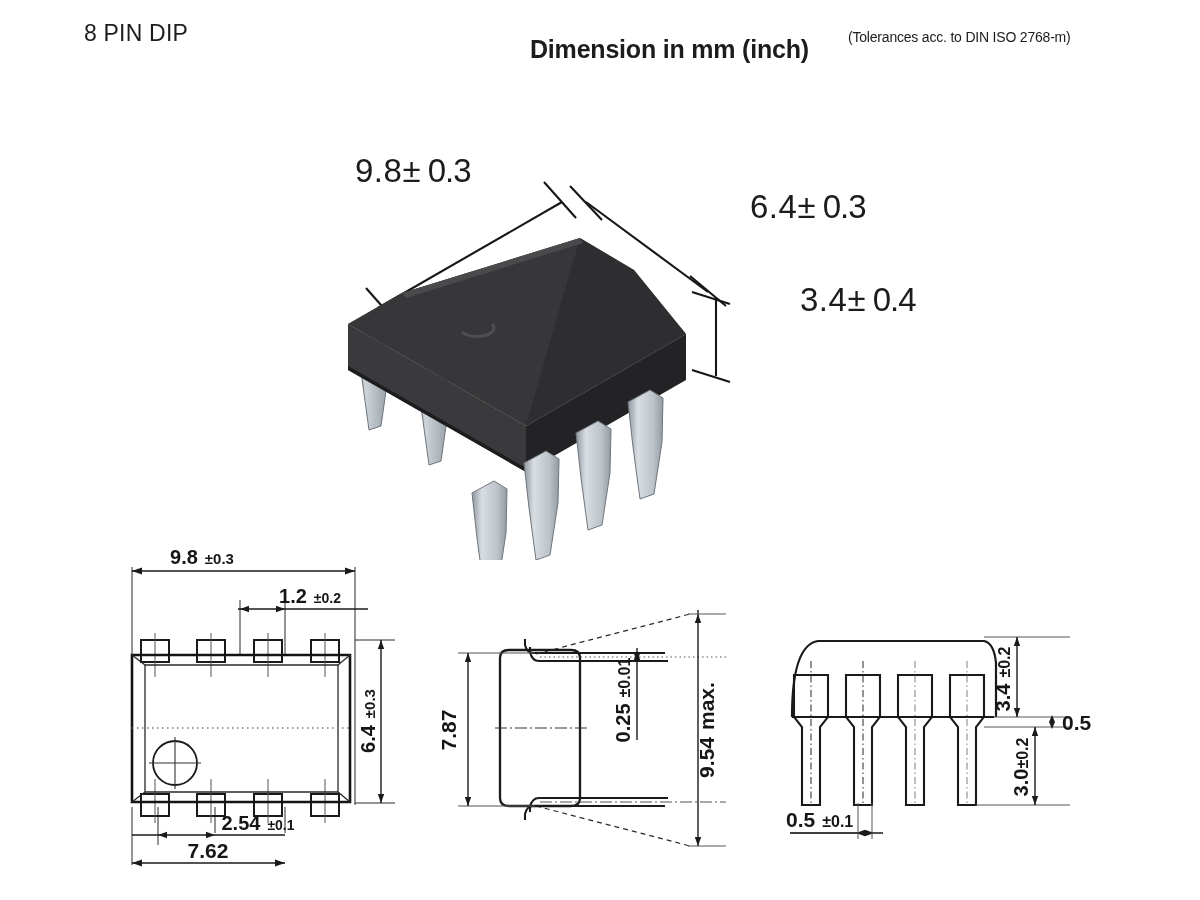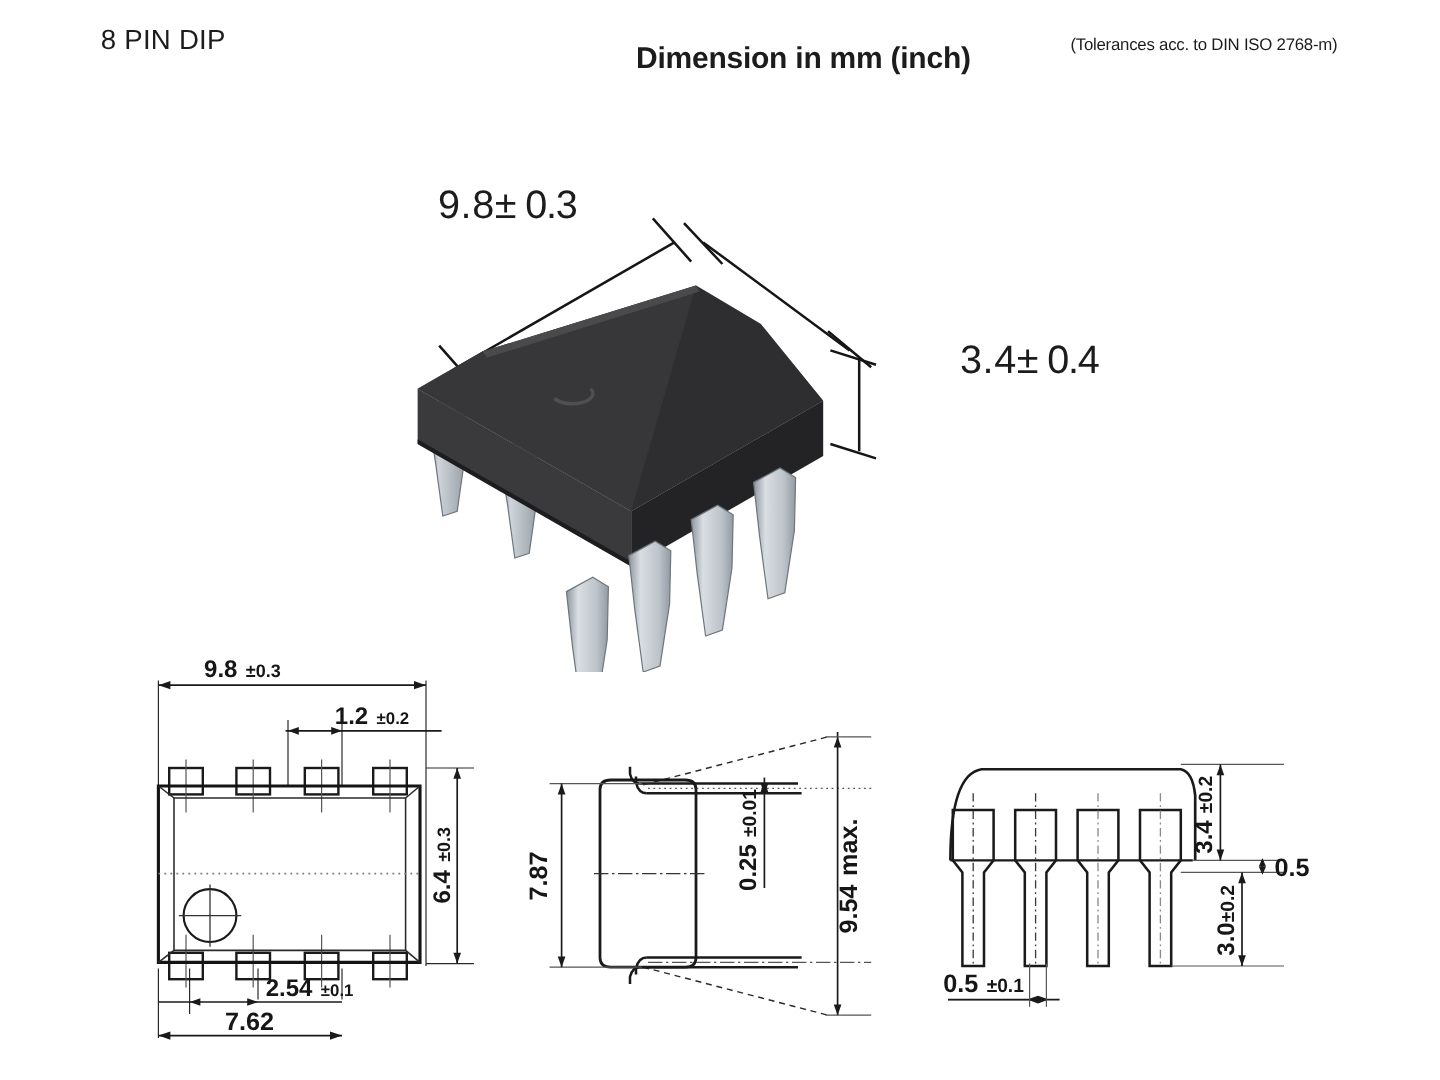--- a/index.html
+++ b/index.html
@@ -37,47 +37,49 @@
     top: 35px;
     font-size: 25px;
     font-weight: 700;
     letter-spacing: -0.2px;
   }
   #title-tol {
     left: 848px;
     top: 29px;
     font-size: 14px;
     letter-spacing: -0.2px;
-    margin-left: 44px;
   }
   .iso-dim {
     position: absolute;
     white-space: nowrap;
     font-size: 33px;
     color: #1c1c1c;
     letter-spacing: 0.5px;
   }
   .iso-dim .tol { letter-spacing: -1px; }
-  #iso-len  { left: 355px; top: 152px; margin-left: 10px; }
+  #iso-len  { left: 355px; top: 152px; }
   #iso-wid  { left: 750px; top: 188px; }
   #iso-hgt  { left: 800px; top: 281px; }
   svg { display: block; }
   .sv { position: absolute; }
 </style>
 </head>
 <body>
 
 <div id="sheet">
 
   <div class="hdr" id="title-left">8 PIN DIP</div>
   <div class="hdr" id="title-center">Dimension in mm (inch)</div>
   <div class="hdr" id="title-tol">(Tolerances acc. to DIN ISO 2768-m)</div>
 
   <div class="iso-dim" id="iso-len">
     <span>9.8</span><span class="tol">± 0.3</span>
+  </div>
+  <div class="iso-dim" id="iso-wid">
+    <span>6.4</span><span class="tol">± 0.3</span>
   </div>
   <div class="iso-dim" id="iso-hgt">
     <span>3.4</span><span class="tol">± 0.4</span>
   </div>
 
   <svg class="sv" style="left:330px; top:180px;" width="420" height="380" viewBox="0 0 420 380">
     <defs>
       <linearGradient id="pinG" x1="0" y1="0" x2="1" y2="0">
         <stop offset="0" stop-color="#8e969e"></stop>
         <stop offset="0.28" stop-color="#d9dee2"></stop>

